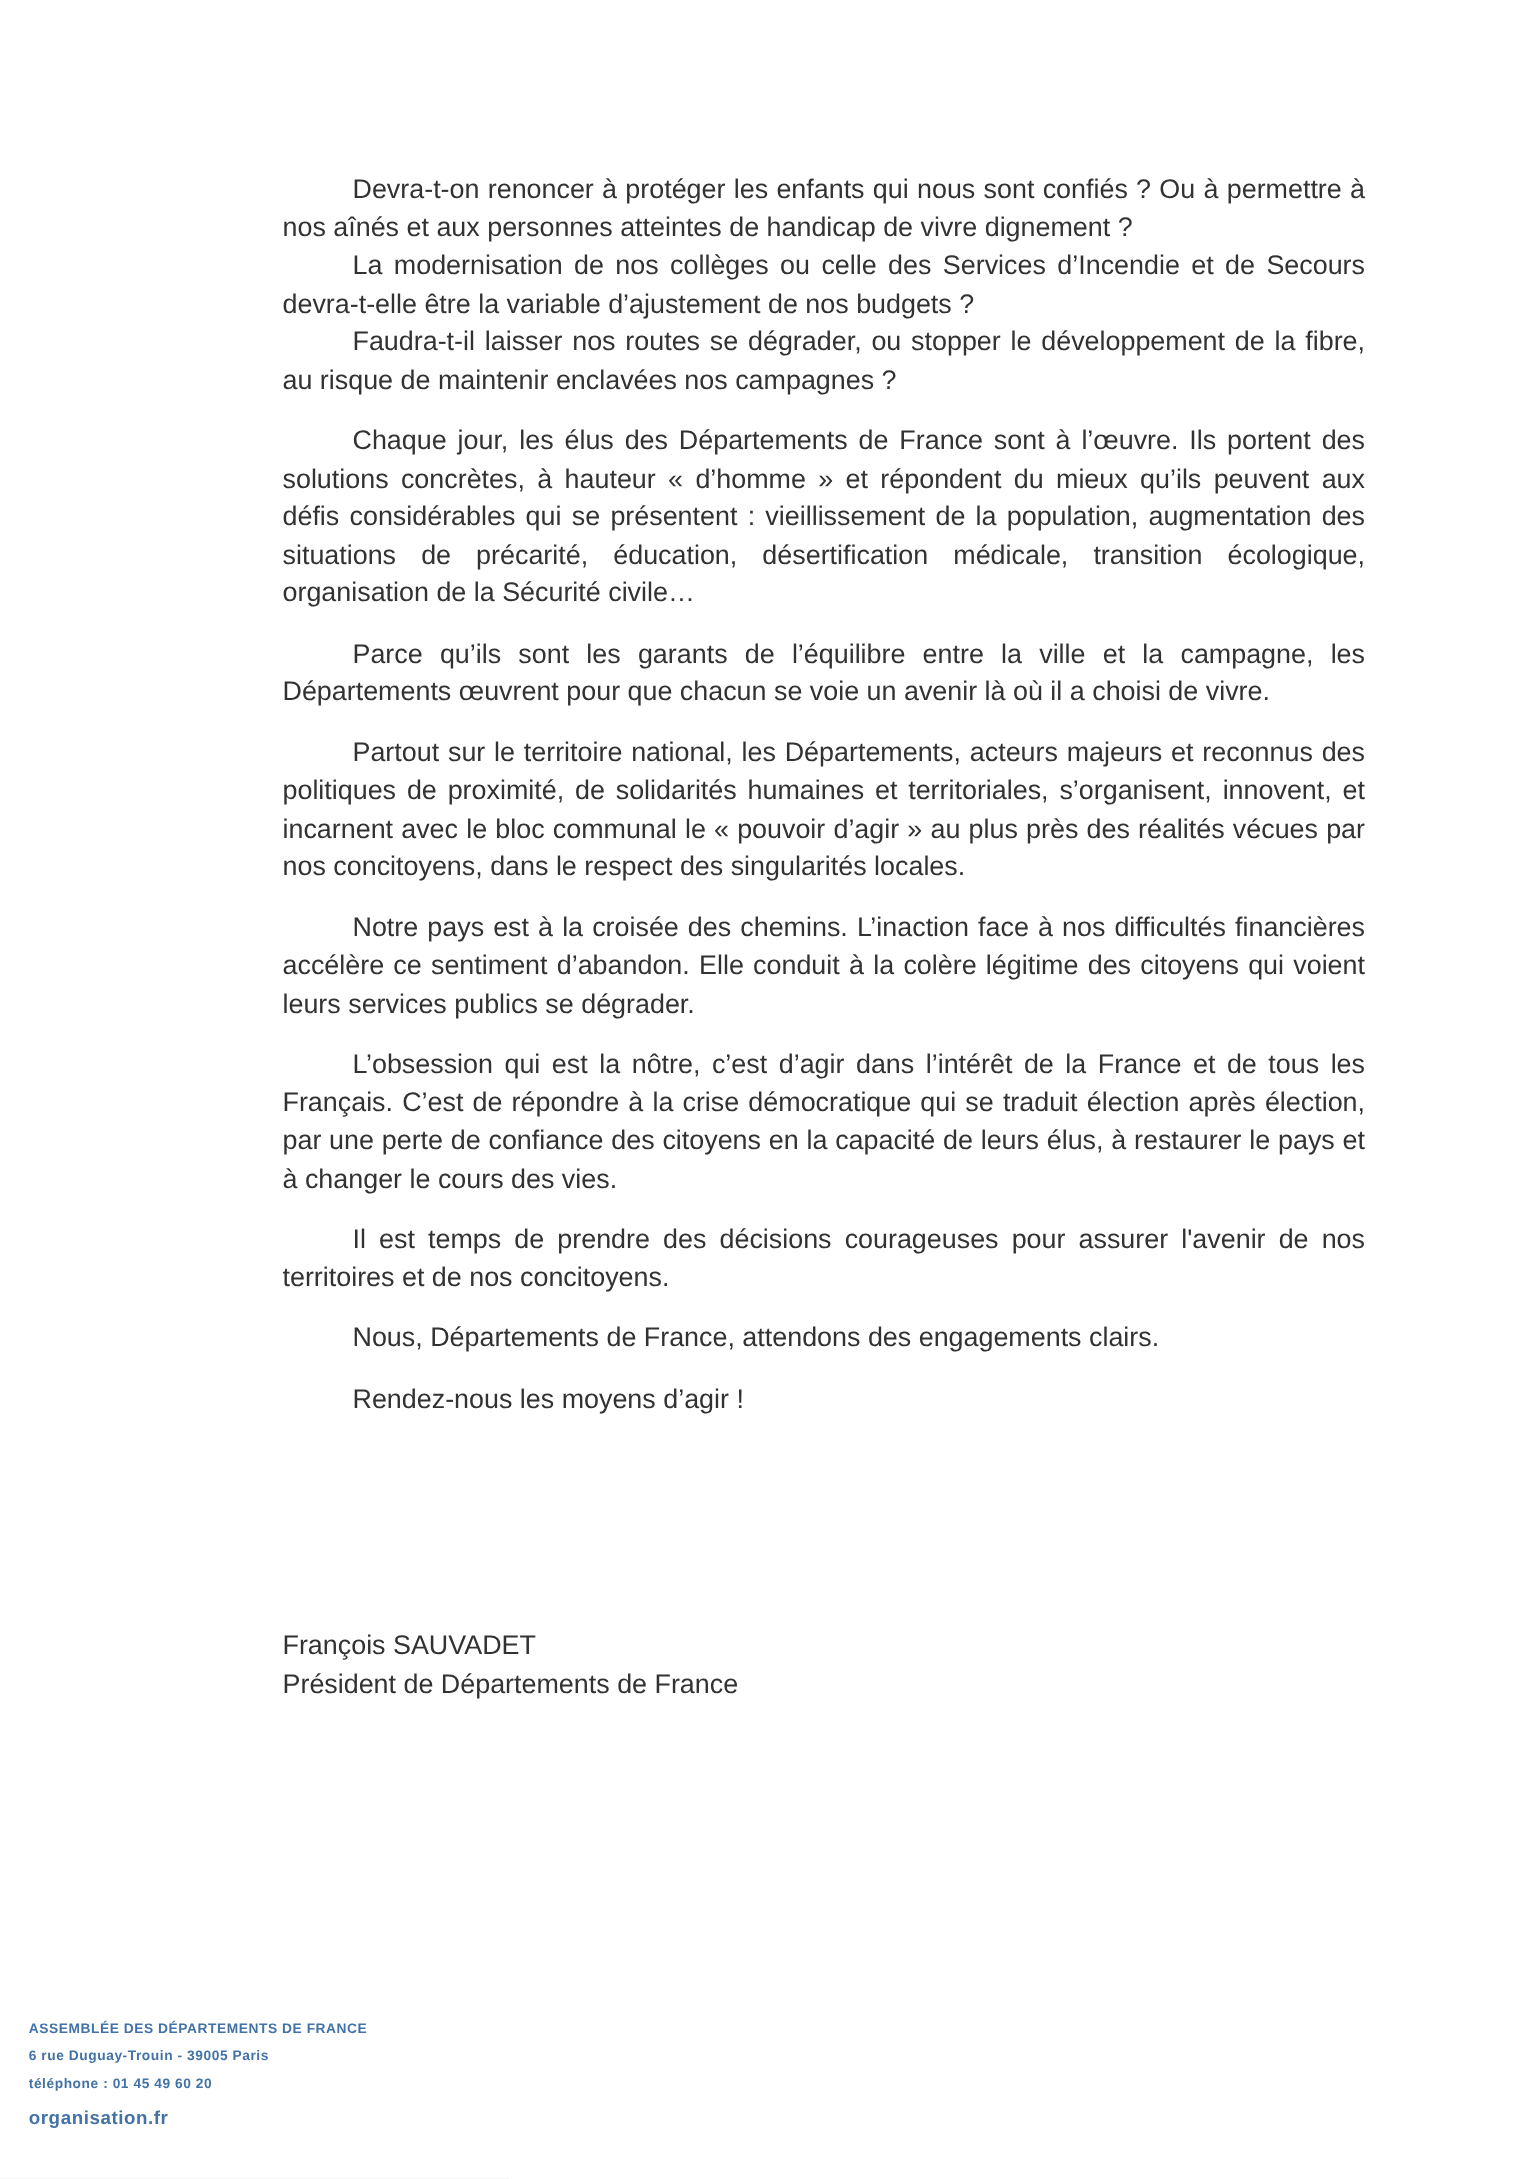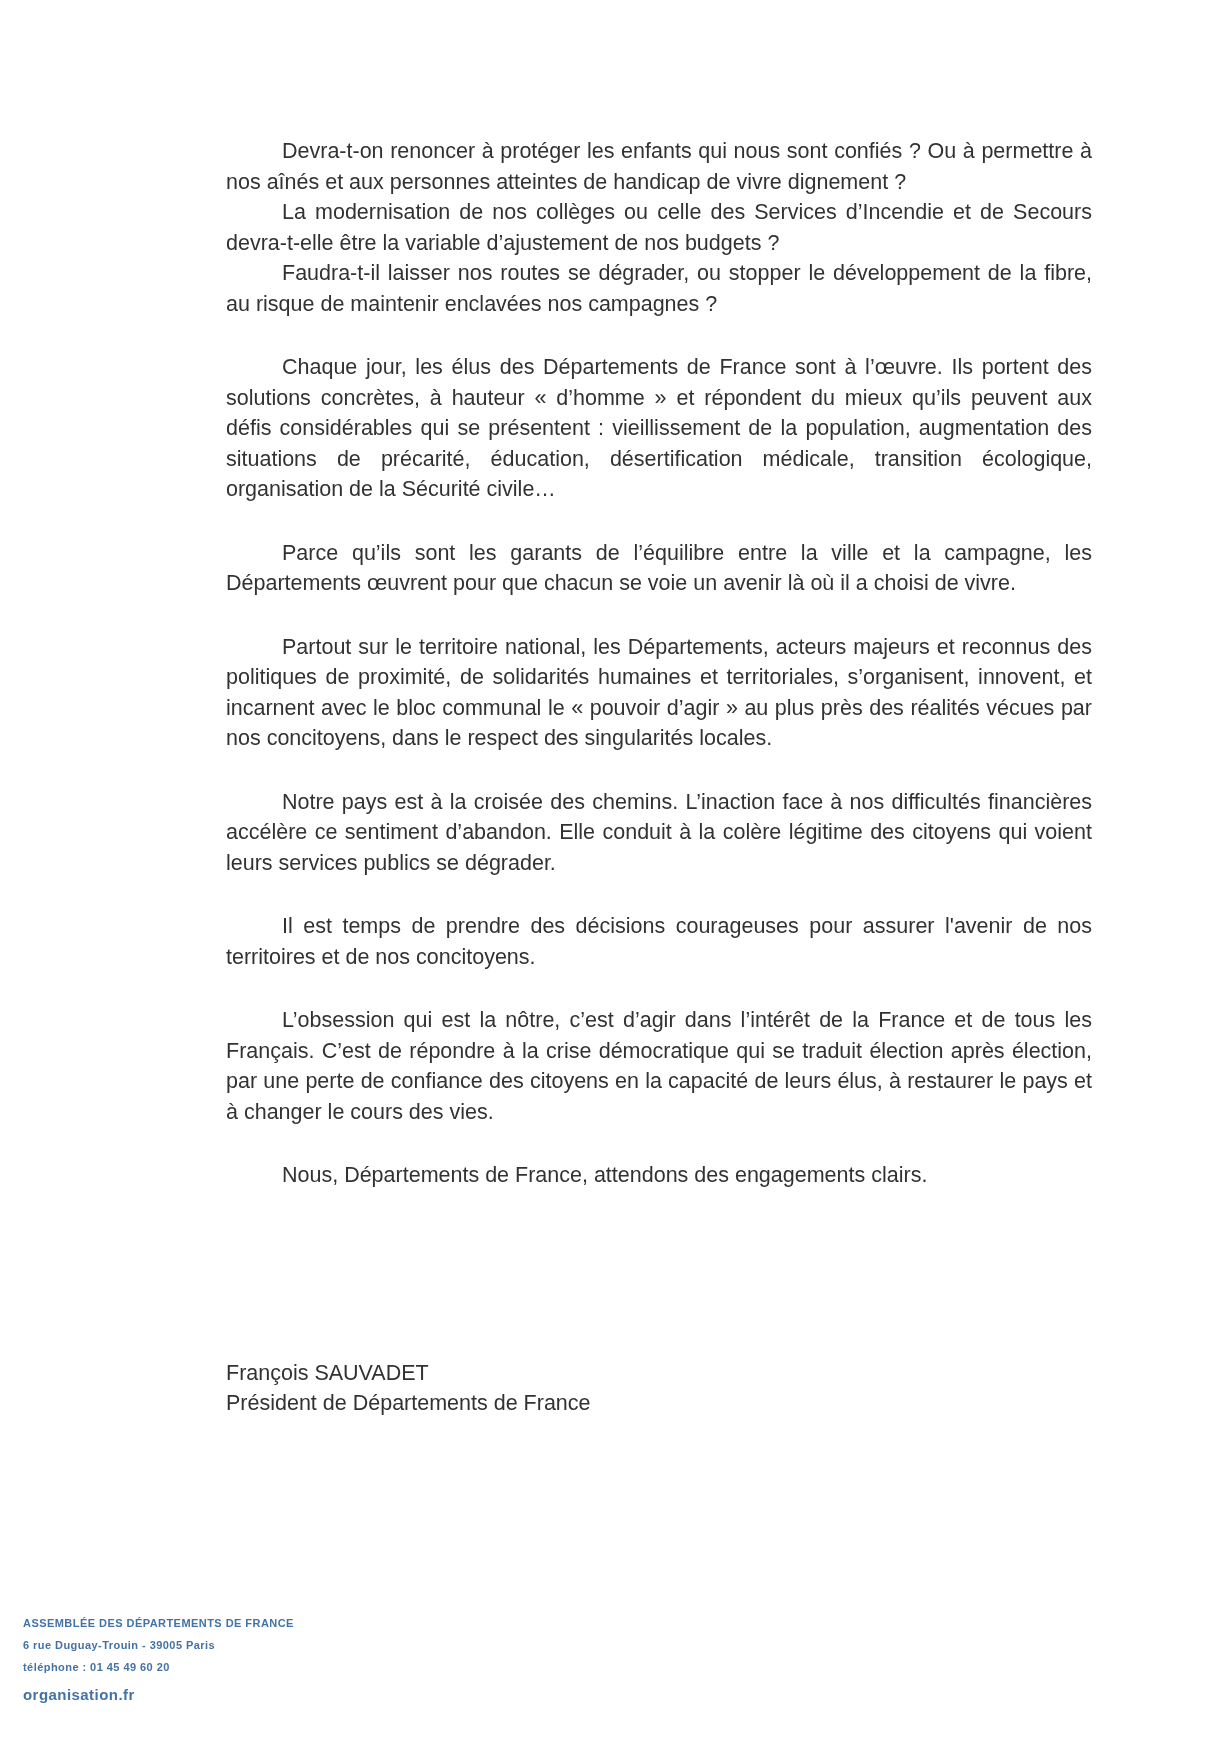--- a/index.html
+++ b/index.html
@@ -26,21 +26,21 @@
     line-height: 30.5px;
     color: #323232;
     text-align: justify;
   }
   .letter-body p {
     margin: 0;
     padding: 0;
     text-indent: 56px;
   }
   .letter-body p.spaced {
-    margin-top: 33px;
+    margin-top: 18px;
   }
   
   .signature {
     margin-top: 167px;
     padding-right: 14px;
     text-align: left;
   }
   .signature .sig-line {
     text-indent: 0;
     line-height: 30.5px;
@@ -70,23 +70,24 @@
 <div class="page">
 
   <div class="letter-body">
     <p>Devra-t-on renoncer à protéger les enfants qui nous sont confiés&nbsp;? Ou à permettre à nos aînés et aux personnes atteintes de handicap de vivre dignement&nbsp;?</p>
     <p>La modernisation de nos collèges ou celle des Services d’Incendie et de Secours devra-t-elle être la variable d’ajustement de nos budgets&nbsp;?</p>
     <p>Faudra-t-il laisser nos routes se dégrader, ou stopper le développement de la fibre, au risque de maintenir enclavées nos campagnes&nbsp;?</p>
     <p class="spaced">Chaque jour, les élus des Départements de France sont à l’œuvre. Ils portent des solutions concrètes, à hauteur «&nbsp;d’homme&nbsp;» et répondent du mieux qu’ils peuvent aux défis considérables qui se présentent&nbsp;: vieillissement de la population, augmentation des situations de précarité, éducation, désertification médicale, transition écologique, organisation de la Sécurité civile…</p>
     <p class="spaced">Parce qu’ils sont les garants de l’équilibre entre la ville et la campagne, les Départements œuvrent pour que chacun se voie un avenir là où il a choisi de vivre.</p>
     <p class="spaced">Partout sur le territoire national, les Départements, acteurs majeurs et reconnus des politiques de proximité, de solidarités humaines et territoriales, s’organisent, innovent, et incarnent avec le bloc communal le «&nbsp;pouvoir d’agir&nbsp;» au plus près des réalités vécues par nos concitoyens, dans le respect des singularités locales.</p>
     <p class="spaced">Notre pays est à la croisée des chemins. L’inaction face à nos difficultés financières accélère ce sentiment d’abandon. Elle conduit à la colère légitime des citoyens qui voient leurs services publics se dégrader.</p>
+    <p class="spaced">L’obsession qui est la nôtre, c’est d’agir dans l’intérêt de la France et de tous les Français. C’est de répondre à la crise démocratique qui se traduit élection après élection, par une perte de confiance des citoyens en la capacité de leurs élus, à restaurer le pays et à changer le cours des vies.</p>
     <p class="spaced">Il est temps de prendre des décisions courageuses pour assurer l'avenir de nos territoires et de nos concitoyens.</p>
-    <p class="spaced">L’obsession qui est la nôtre, c’est d’agir dans l’intérêt de la France et de tous les Français. C’est de répondre à la crise démocratique qui se traduit élection après élection, par une perte de confiance des citoyens en la capacité de leurs élus, à restaurer le pays et à changer le cours des vies.</p>
     <p class="spaced">Nous, Départements de France, attendons des engagements clairs.</p>
+    <p class="spaced">Rendez-nous les moyens d’agir&nbsp;!</p>
 
     <div class="signature">
       <div class="sig-line">François SAUVADET</div>
       <div class="sig-line">Président de Départements de France</div>
     </div>
   </div>
 
   <div class="letterhead-footer">
     <div class="fline">ASSEMBLÉE DES DÉPARTEMENTS DE FRANCE</div>
     <div class="fline">6 rue Duguay-Trouin - 39005 Paris</div>

